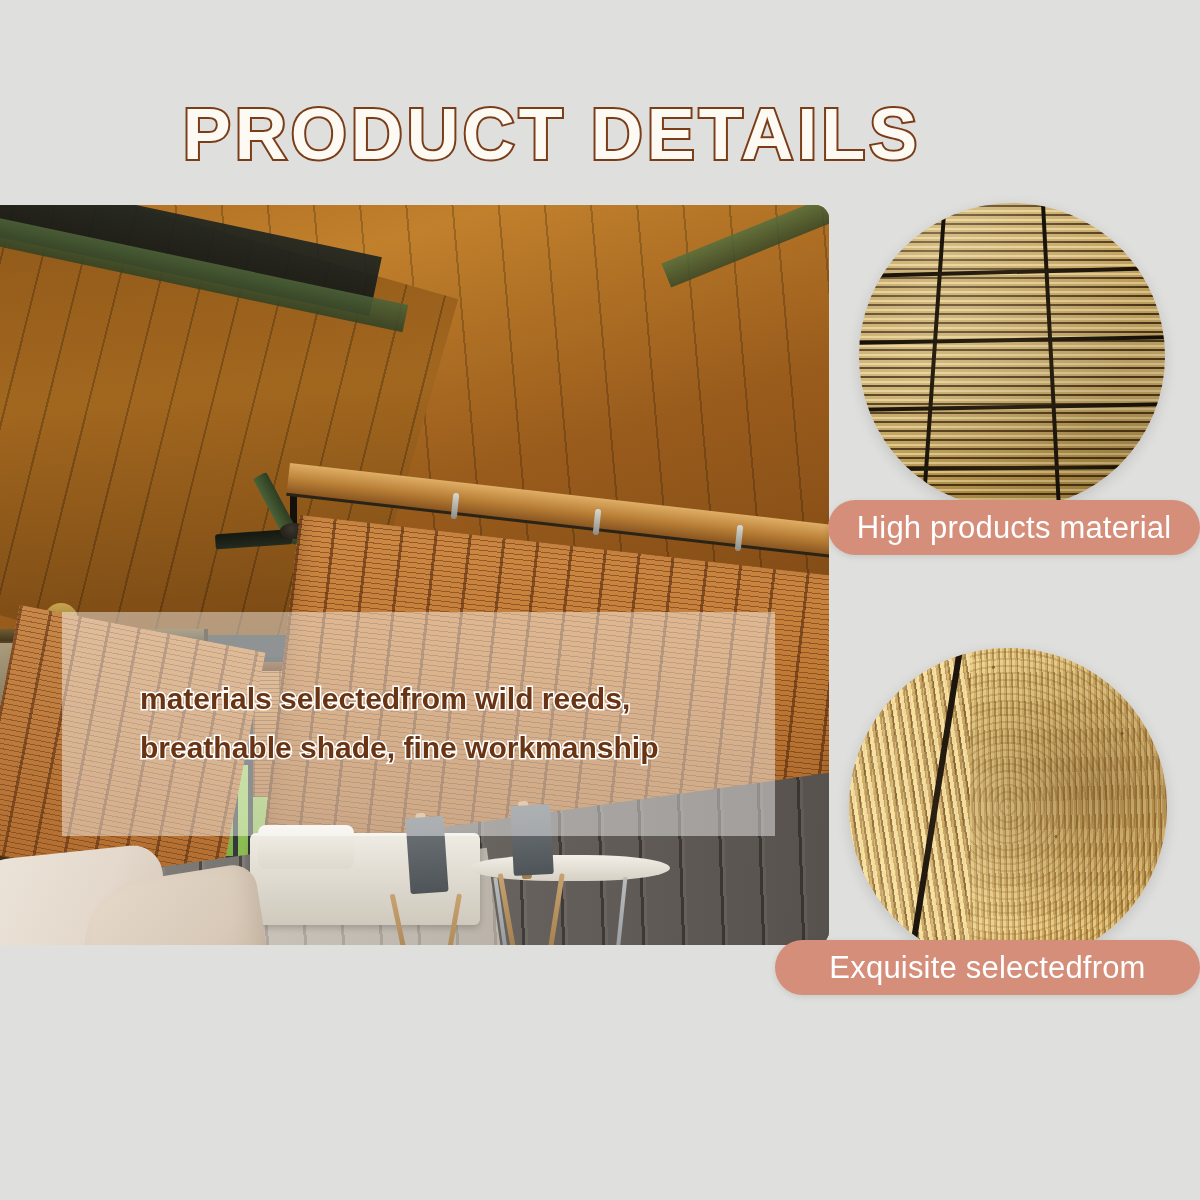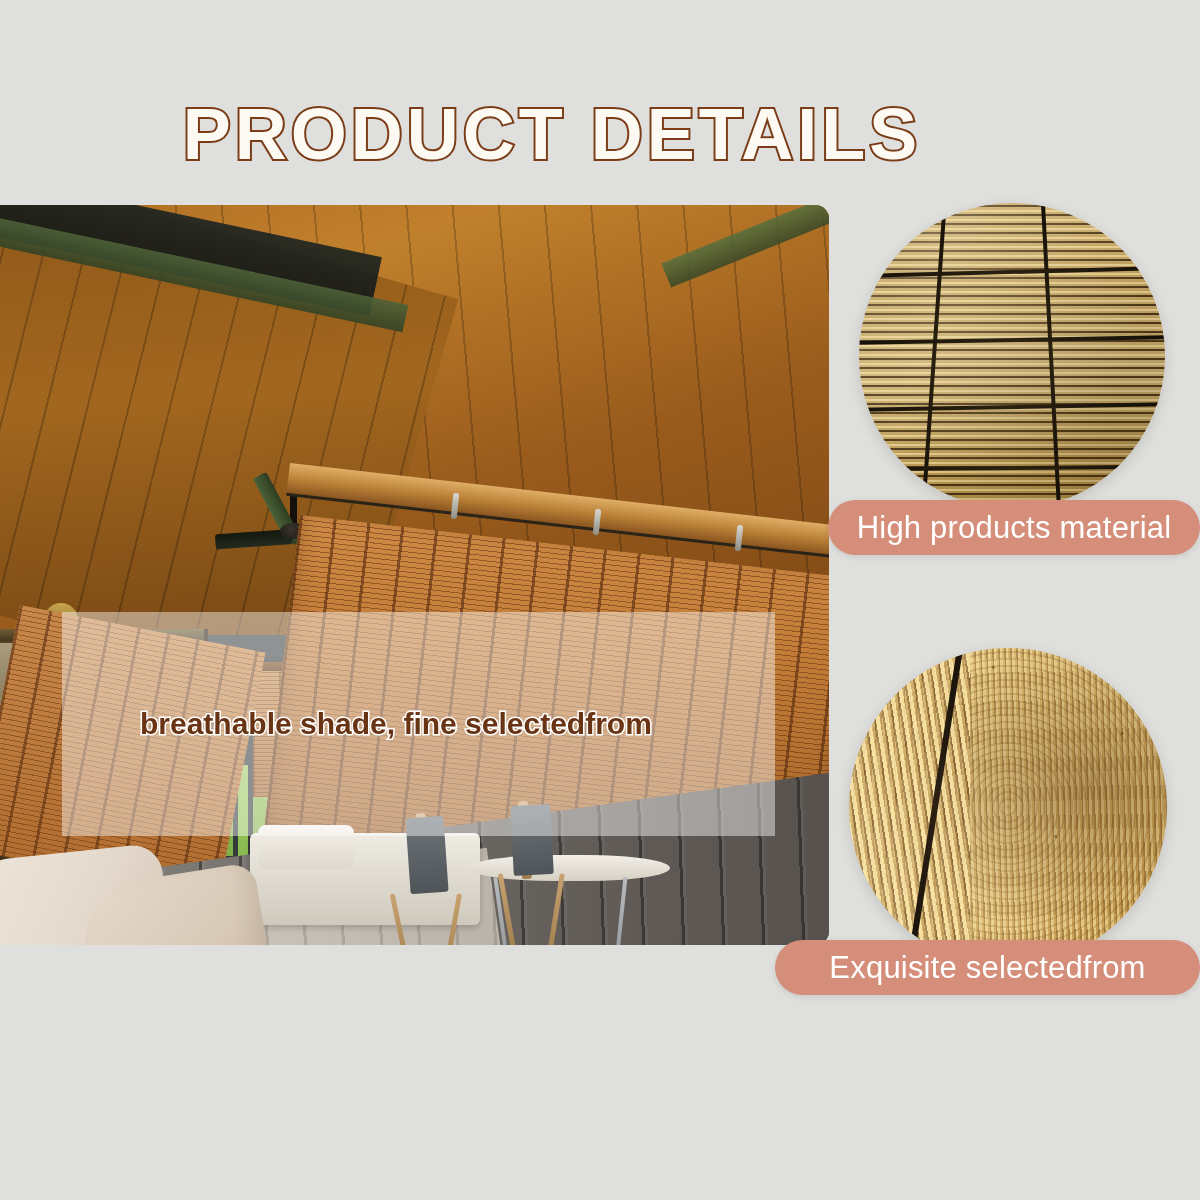--- a/index.html
+++ b/index.html
@@ -538,21 +538,22 @@
 
   <div class="sofa">
     <div class="sofa-back"></div>
     <div class="sofa-pillow"></div>
 
   </div>
 </div>
 
 <div class="overlay-panel"></div>
 <div class="overlay-lines">
-  <div class="overlay-line">breathable shade, fine selectedfrom</div>
+  <div class="overlay-line">materials selectedfrom wild reeds,</div>
+  <div class="overlay-line">breathable shade, fine workmanship</div>
 </div>
 
 <div class="circle-shot circle-top" aria-label="Close-up of horizontal bamboo reed slats bound with dark cords">
   <div class="tex-slats"></div>
   <div class="cord" style="left:24%; top:-8%;  height:116%; transform:rotate(4deg);"></div>
   <div class="cord" style="left:62%; top:-8%;  height:116%; transform:rotate(-3deg);"></div>
   <div class="cord-h" style="top:22%;  transform:rotate(-1.5deg);"></div>
   <div class="cord-h" style="top:44%;  transform:rotate(-1deg);"></div>
   <div class="cord-h" style="top:66%;  transform:rotate(-1deg);"></div>
   <div class="cord-h" style="top:86%;  transform:rotate(-0.5deg);"></div>

